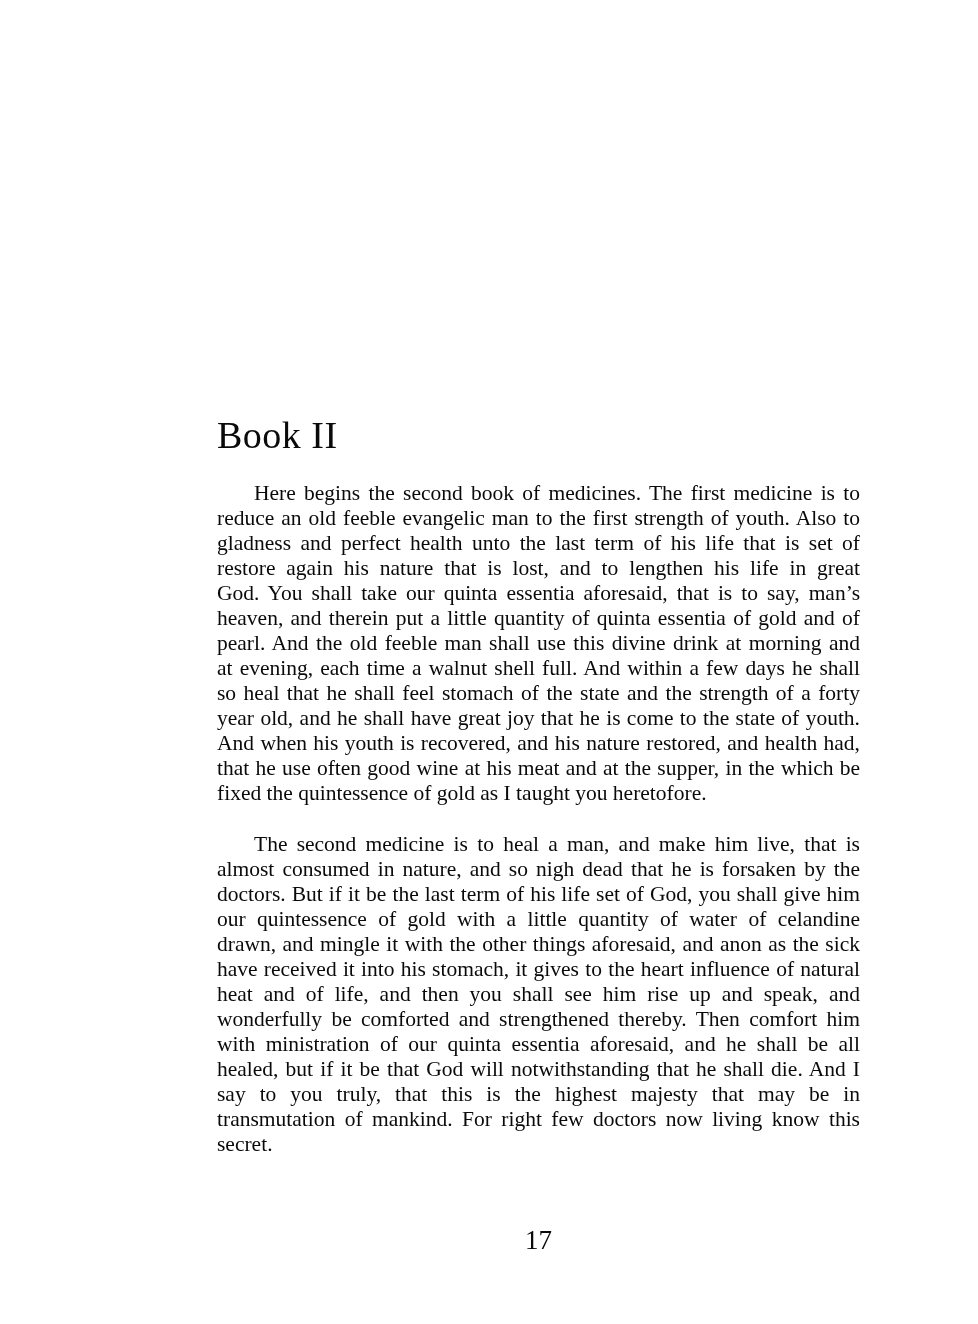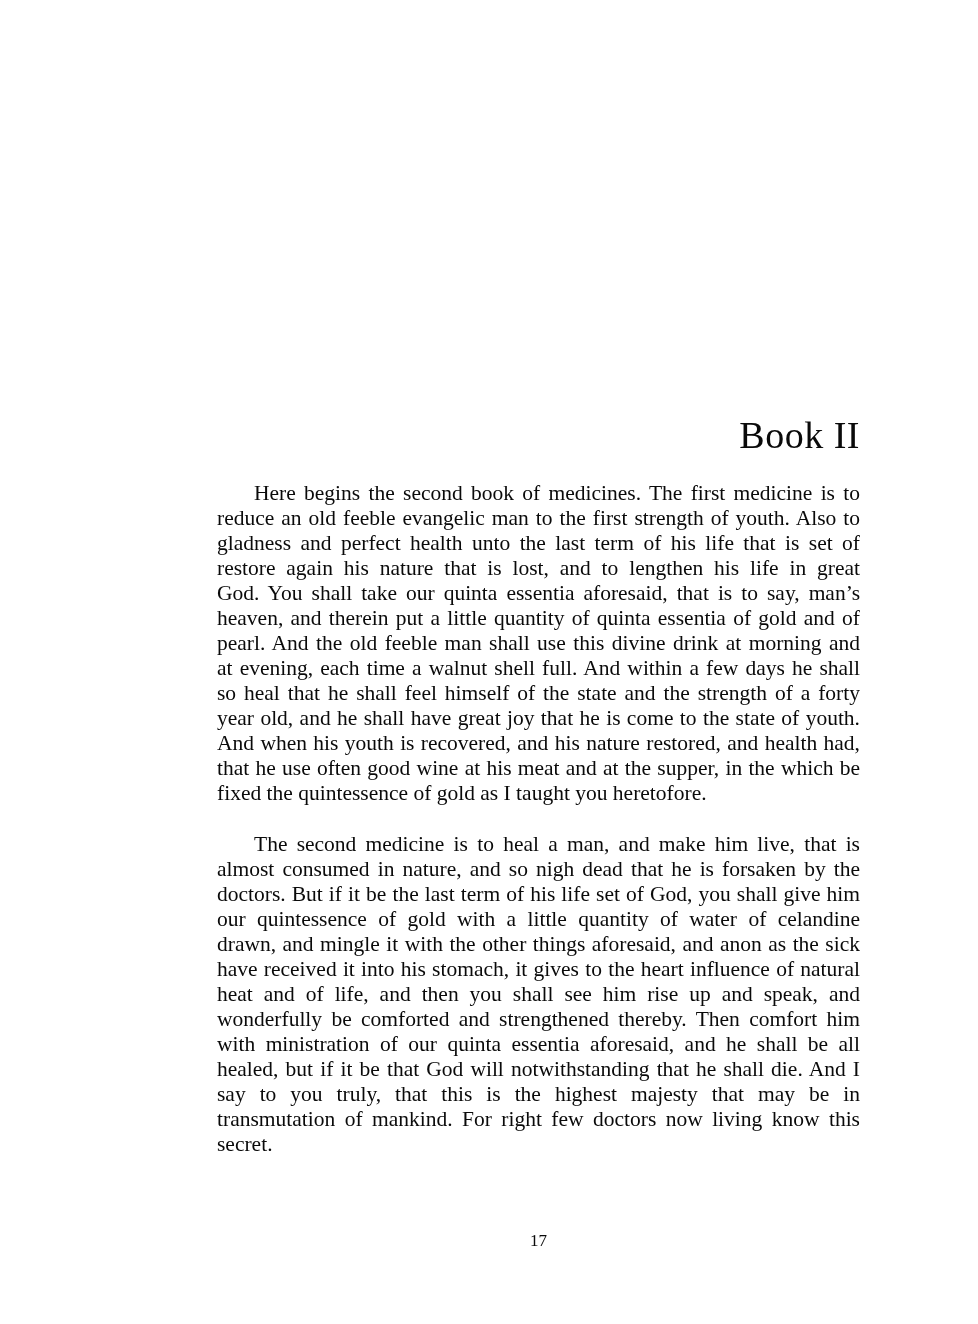--- a/index.html
+++ b/index.html
@@ -11,21 +11,21 @@
     background: #ffffff;
     color: #0a0a0a;
     font-family: "Liberation Serif", serif;
     overflow: hidden;
   }
   .heading {
     position: absolute;
     top: 413px;
     left: 217px;
     width: 643px;
-    text-align: right;
+    text-align: left;
     font-size: 38px;
     font-weight: normal;
     line-height: 44px;
     letter-spacing: 0.5px;
   }
   .body-text {
     position: absolute;
     top: 481px;
     left: 217px;
     width: 643px;
@@ -39,41 +39,41 @@
     white-space: normal;
   }
   .line.first { text-indent: 37px; }
   .line.last { text-align-last: left; font-family: Liberation Serif, serif; }
   .page-number {
     position: absolute;
     top: 1228px;
     left: 217px;
     width: 643px;
     text-align: center;
-    font-size: 17px;
+    font-size: 27px;
     line-height: 25px;
   }
 </style>
 </head>
 <body>
 
 <div class="page">
   <h1 class="heading">Book II</h1>
 
   <div class="body-text">
       <div class="paragraph">
         <div class="line first">Here begins the second book of medicines. The first medicine is to</div>
         <div class="line">reduce an old feeble evangelic man to the first strength of youth. Also to</div>
         <div class="line">gladness and perfect health unto the last term of his life that is set of</div>
         <div class="line">restore again his nature that is lost, and to lengthen his life in great</div>
         <div class="line">God. You shall take our quinta essentia aforesaid, that is to say, man’s</div>
         <div class="line">heaven, and therein put a little quantity of quinta essentia of gold and of</div>
         <div class="line">pearl. And the old feeble man shall use this divine drink at morning and</div>
         <div class="line">at evening, each time a walnut shell full. And within a few days he shall</div>
-        <div class="line">so heal that he shall feel himself of the state and the strength of a forty</div>
+        <div class="line">so heal that he shall feel stomach of the state and the strength of a forty</div>
         <div class="line">year old, and he shall have great joy that he is come to the state of youth.</div>
         <div class="line">And when his youth is recovered, and his nature restored, and health had,</div>
         <div class="line">that he use often good wine at his meat and at the supper, in the which be</div>
         <div class="line last">fixed the quintessence of gold as I taught you heretofore.</div>
       </div>
       <div class="paragraph">
         <div class="line first">The second medicine is to heal a man, and make him live, that is</div>
         <div class="line">almost consumed in nature, and so nigh dead that he is forsaken by the</div>
         <div class="line">doctors. But if it be the last term of his life set of God, you shall give him</div>
         <div class="line">our quintessence of gold with a little quantity of water of celandine</div>

